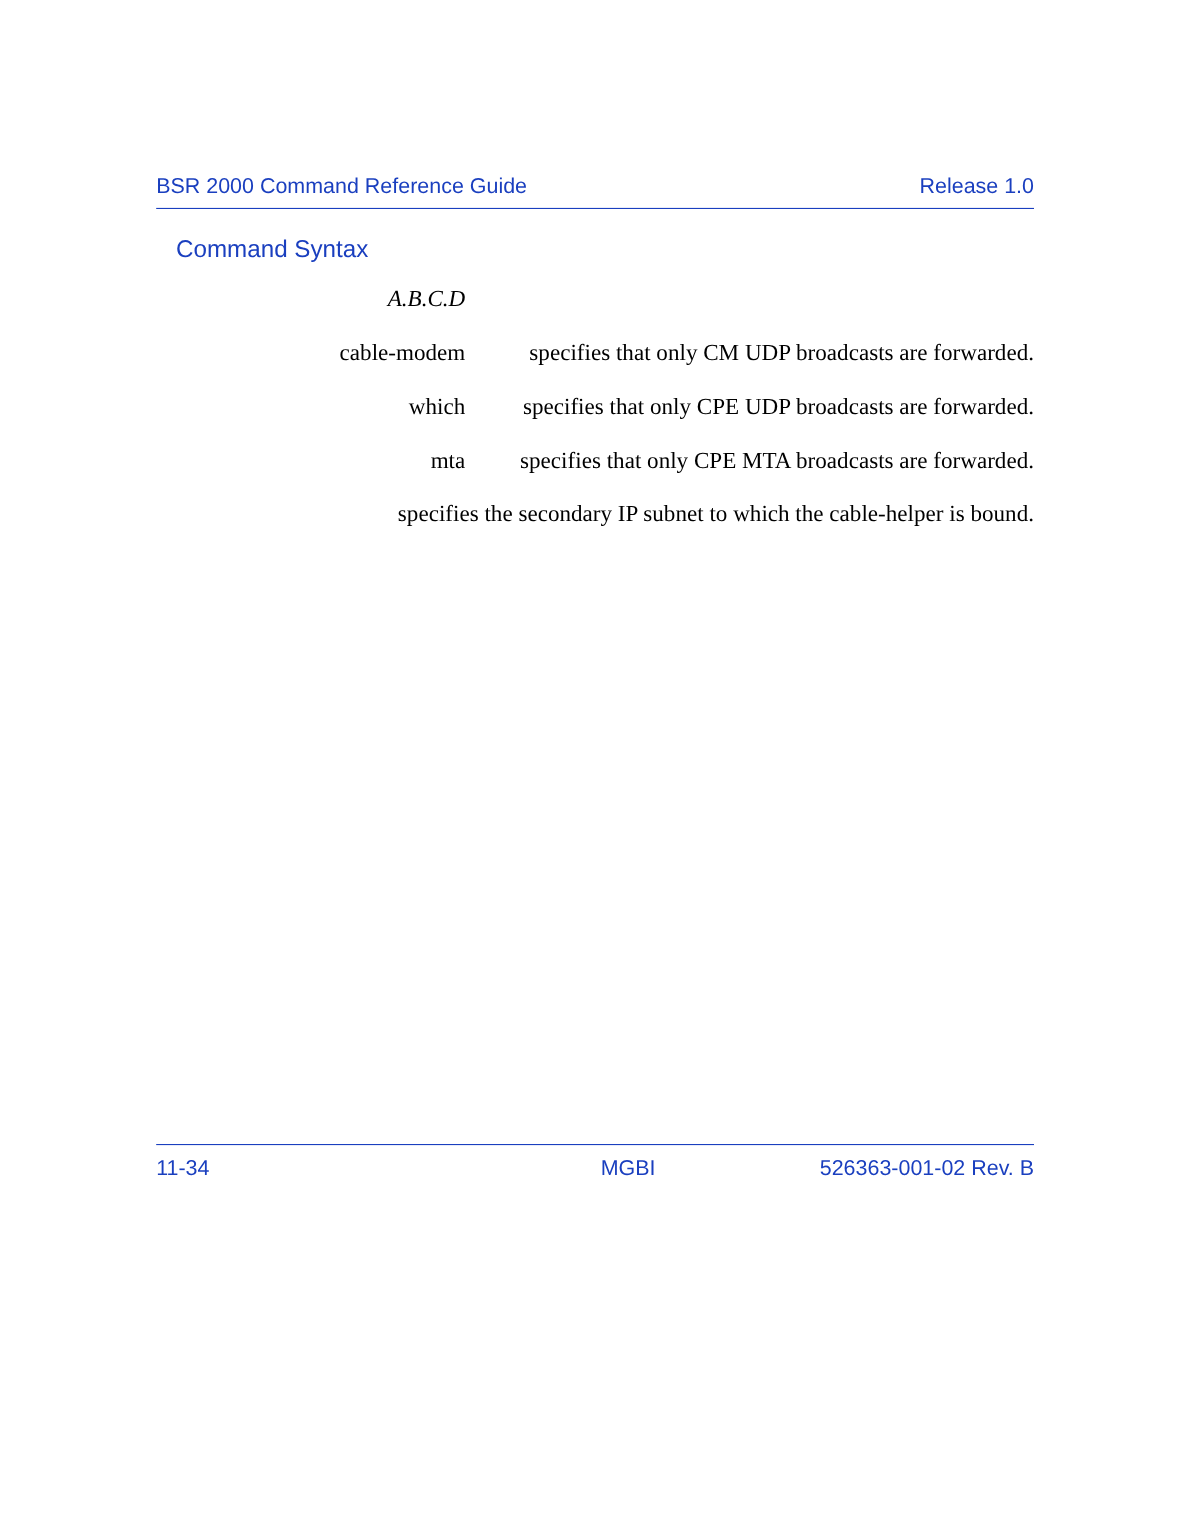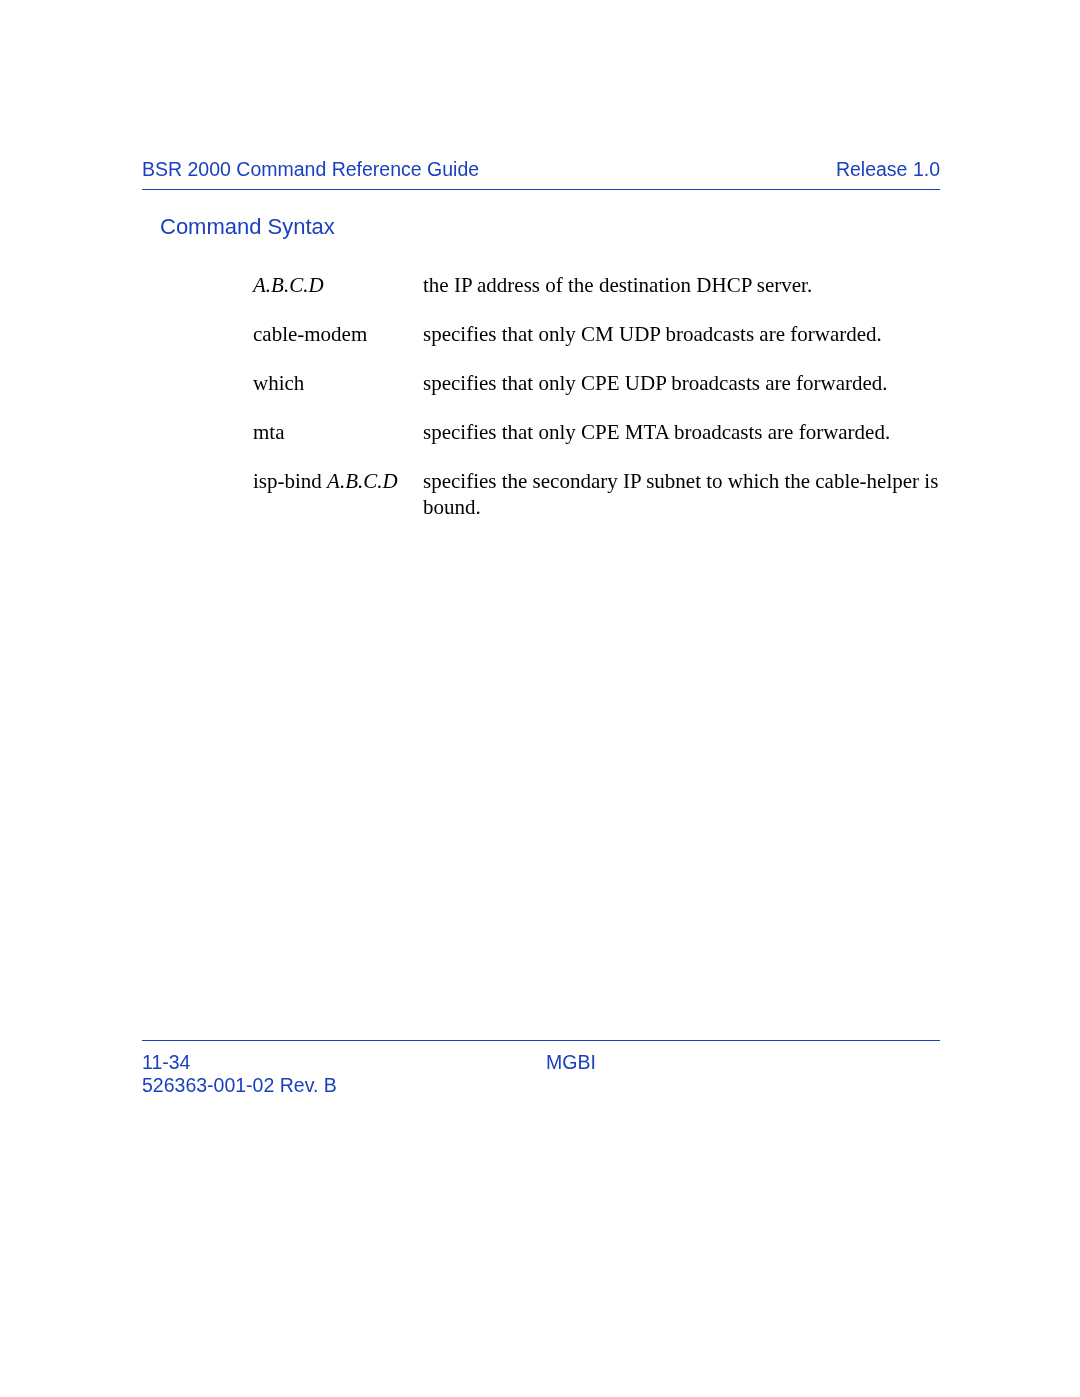--- a/index.html
+++ b/index.html
@@ -1,64 +1,62 @@
 <!DOCTYPE html>
 <html><head>
 <meta charset="utf-8">
 <style>
   * { box-sizing: border-box; margin: 0; padding: 0; }
   html, body { width: 1080px; height: 1397px; background: #ffffff; font-family: "Times New Roman", Times, serif; color: #000; }
   .page { position: relative; width: 1080px; height: 1397px; }
   .header-bar { position: absolute; left: 142px; top: 158px; width: 798px; display: flex; justify-content: space-between; align-items: baseline; font-family: Helvetica, Arial, sans-serif; font-size: 19.5px; color: #1a3fbf; padding-bottom: 8px; border-bottom: 1px solid #1a3fbf; }
   .section-title { position: absolute; left: 160px; top: 214px; font-family: Helvetica, Arial, sans-serif; font-size: 22px; color: #1a3fbf; }
-  .param-table { position: absolute; left: 253px; top: 272px; width: 687px; font-size: 21px; line-height: 1.28; }
+  .param-table { position: absolute; left: 253px; top: 258px; width: 687px; font-size: 21px; line-height: 1.28; text-align: right; }
   .param-row { display: flex; margin-bottom: 22px; }
   .param-term { width: 170px; flex: 0 0 170px; }
   .param-desc { flex: 1; }
   .italic { font-style: italic; }
   .bold { font-weight: normal; }
-  .footer-bar { position: absolute; left: 142px; top: 1040px; width: 798px; border-top: 1px solid #1a3fbf; padding-top: 10px; display: flex; justify-content: space-between; align-items: baseline; font-family: Helvetica, Arial, sans-serif; font-size: 19.5px; color: #1a3fbf; flex-direction: column; }
+  .footer-bar { position: absolute; left: 142px; top: 1040px; width: 798px; border-top: 1px solid #1a3fbf; padding-top: 10px; display: flex; justify-content: space-between; align-items: baseline; font-family: Helvetica, Arial, sans-serif; font-size: 19.5px; color: #1a3fbf; }
   .footer-center { position: absolute; left: 50%; transform: translateX(-50%); margin-left: 30px; }
 </style>
 </head>
 <body>
 
 <div class="page">
 
   <div class="header-bar">
     <span>BSR 2000 Command Reference Guide</span>
     <span>Release 1.0</span>
   </div>
 
   <div class="section-title">Command Syntax</div>
 
   <div class="param-table">
 
     <div class="param-row">
       <div class="param-term italic">A.B.C.D</div>
-      <div class="param-desc">the IP address of the destination DHCP server.</div>
     </div>
 
     <div class="param-row">
       <div class="param-term bold">cable-modem</div>
       <div class="param-desc">specifies that only CM UDP broadcasts are forwarded.</div>
     </div>
 
     <div class="param-row">
       <div class="param-term bold">which</div>
       <div class="param-desc">specifies that only CPE UDP broadcasts are forwarded.</div>
     </div>
 
     <div class="param-row">
       <div class="param-term bold">mta</div>
       <div class="param-desc">specifies that only CPE MTA broadcasts are forwarded.</div>
     </div>
 
     <div class="param-row">
-      <div class="param-term"><span class="bold">isp-bind </span><span class="italic">A.B.C.D</span></div>
       <div class="param-desc">specifies the secondary IP subnet to which the cable-helper is bound.</div>
     </div>
 
   </div>
 
   <div class="footer-bar">
     <span>11-34</span>
     <span class="footer-center">MGBI</span>
     <span>526363-001-02 Rev. B</span>
   </div>

